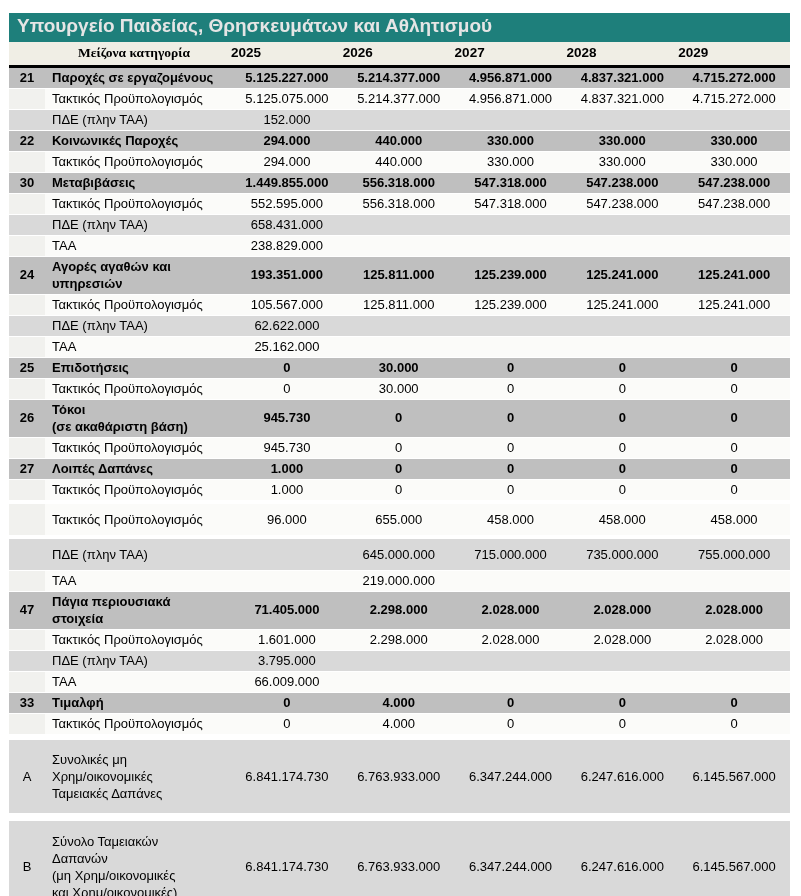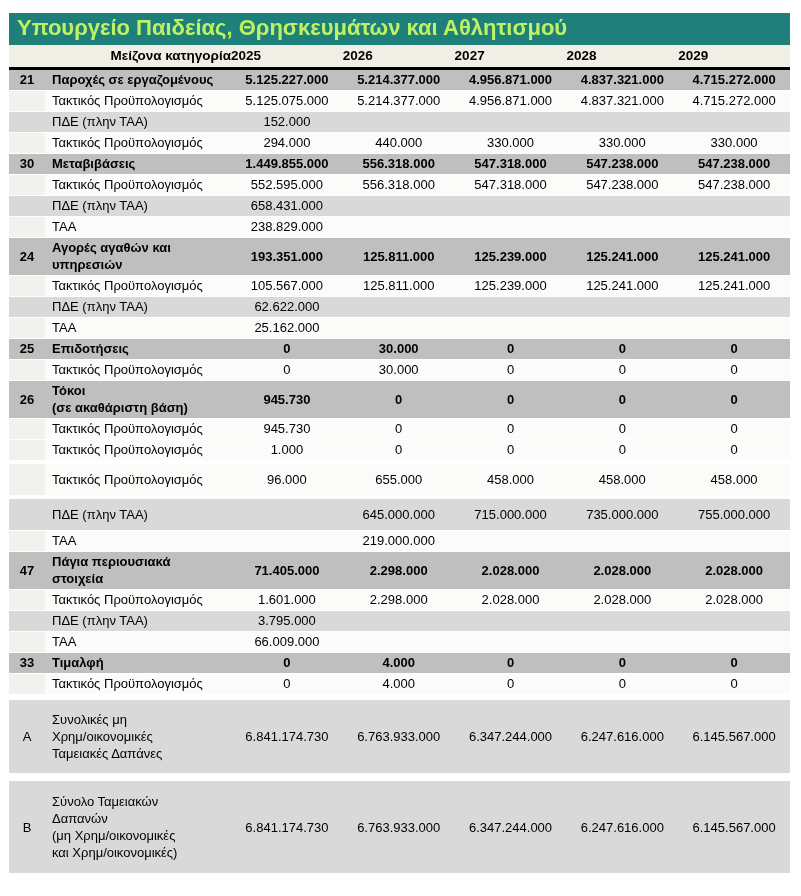--- a/index.html
+++ b/index.html
@@ -6,41 +6,41 @@
   .page {
     width: 801px; height: 896px; box-sizing: border-box;
     background: #ffffff;
     padding: 13px 11px 0 9px;
     font-family: "Liberation Sans", sans-serif;
     color: #000;
     overflow: hidden;
   }
   .title-bar {
     background: var(--teal, #1E7F7B);
-    color: #bef264;
+    color: #e5e5e5;
     font-weight: 700;
-    font-size: 22px;
+    font-size: 19px;
     line-height: 1.1;
     padding: 3px 12px 5px 8px;
   }
   table.budget {
     width: 100%;
     border-collapse: collapse;
     table-layout: fixed;
   }
   col.c-code  { width: 36px; }
   col.c-label { width: 186px; }
   thead th {
     background: var(--header-bg, #F0EEE5);
     font-size: 13.5px;
     font-weight: 700;
     padding: 3px 0 4px 0;
     border-bottom: 3px solid #000;
   }
-  th.th-label { text-align: right; padding-left: 28px; }
+  th.th-label { text-align: center; padding-left: 28px; font-family: Liberation Serif, serif; }
   th.th-year  { text-align: left; }
   td {
     font-size: 13px;
     padding: 1px 3px 2px 3px;
     vertical-align: middle;
     line-height: 17px;
   }
   tbody tr { border-top: 1.5px solid #ffffff; }
   td.col-code  { text-align: center; font-weight: 700; }
   td.col-label { text-align: left; white-space: pre-line; padding-left: 7px; }
@@ -108,20 +108,29 @@
   </tr>
         <tr class="gray">
     <td class="col-code"></td>
     <td class="col-label">ΠΔΕ (πλην ΤΑΑ)</td>
     <td class="col-val">152.000</td>
     <td class="col-val"></td>
     <td class="col-val"></td>
     <td class="col-val"></td>
     <td class="col-val"></td>
   </tr>
+        <tr class="main">
+    <td class="col-code">22</td>
+    <td class="col-label">Κοινωνικές Παροχές</td>
+    <td class="col-val">294.000</td>
+    <td class="col-val">440.000</td>
+    <td class="col-val">330.000</td>
+    <td class="col-val">330.000</td>
+    <td class="col-val">330.000</td>
+  </tr>
         <tr class="white">
     <td class="col-code"></td>
     <td class="col-label">Τακτικός Προϋπολογισμός</td>
     <td class="col-val">294.000</td>
     <td class="col-val">440.000</td>
     <td class="col-val">330.000</td>
     <td class="col-val">330.000</td>
     <td class="col-val">330.000</td>
   </tr>
         <tr class="main">
@@ -222,20 +231,29 @@
     <td class="col-val">945.730</td>
     <td class="col-val">0</td>
     <td class="col-val">0</td>
     <td class="col-val">0</td>
     <td class="col-val">0</td>
   </tr>
         <tr class="white">
     <td class="col-code"></td>
     <td class="col-label">Τακτικός Προϋπολογισμός</td>
     <td class="col-val">945.730</td>
+    <td class="col-val">0</td>
+    <td class="col-val">0</td>
+    <td class="col-val">0</td>
+    <td class="col-val">0</td>
+  </tr>
+        <tr class="main">
+    <td class="col-code">27</td>
+    <td class="col-label">Λοιπές Δαπάνες</td>
+    <td class="col-val">1.000</td>
     <td class="col-val">0</td>
     <td class="col-val">0</td>
     <td class="col-val">0</td>
     <td class="col-val">0</td>
   </tr>
         <tr class="white">
     <td class="col-code"></td>
     <td class="col-label">Τακτικός Προϋπολογισμός</td>
     <td class="col-val">1.000</td>
     <td class="col-val">0</td>

